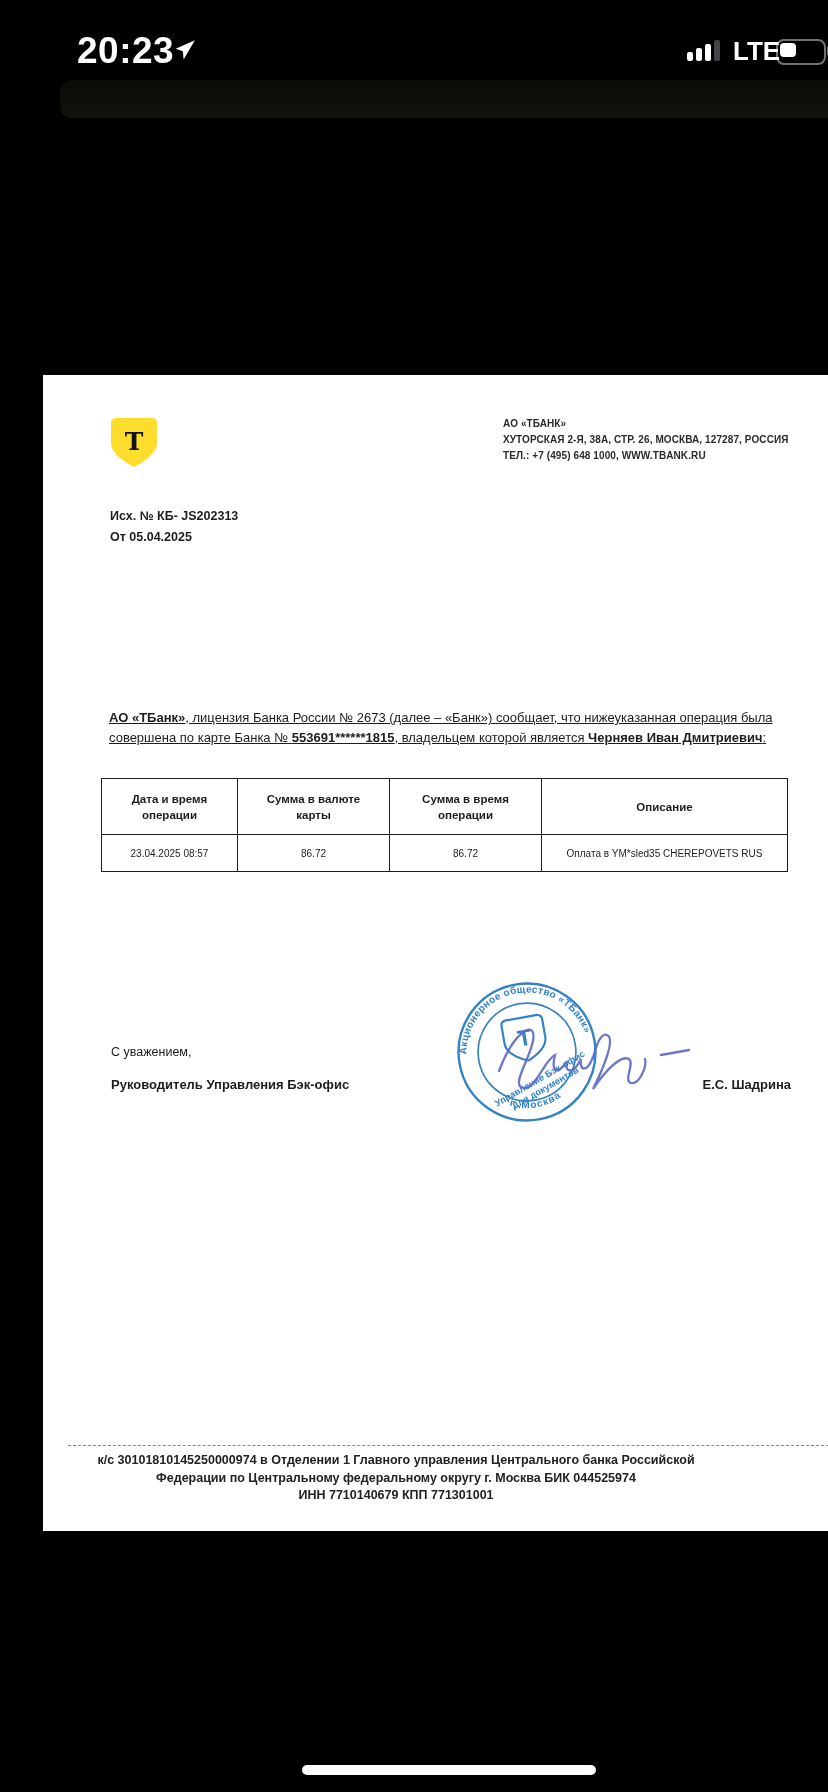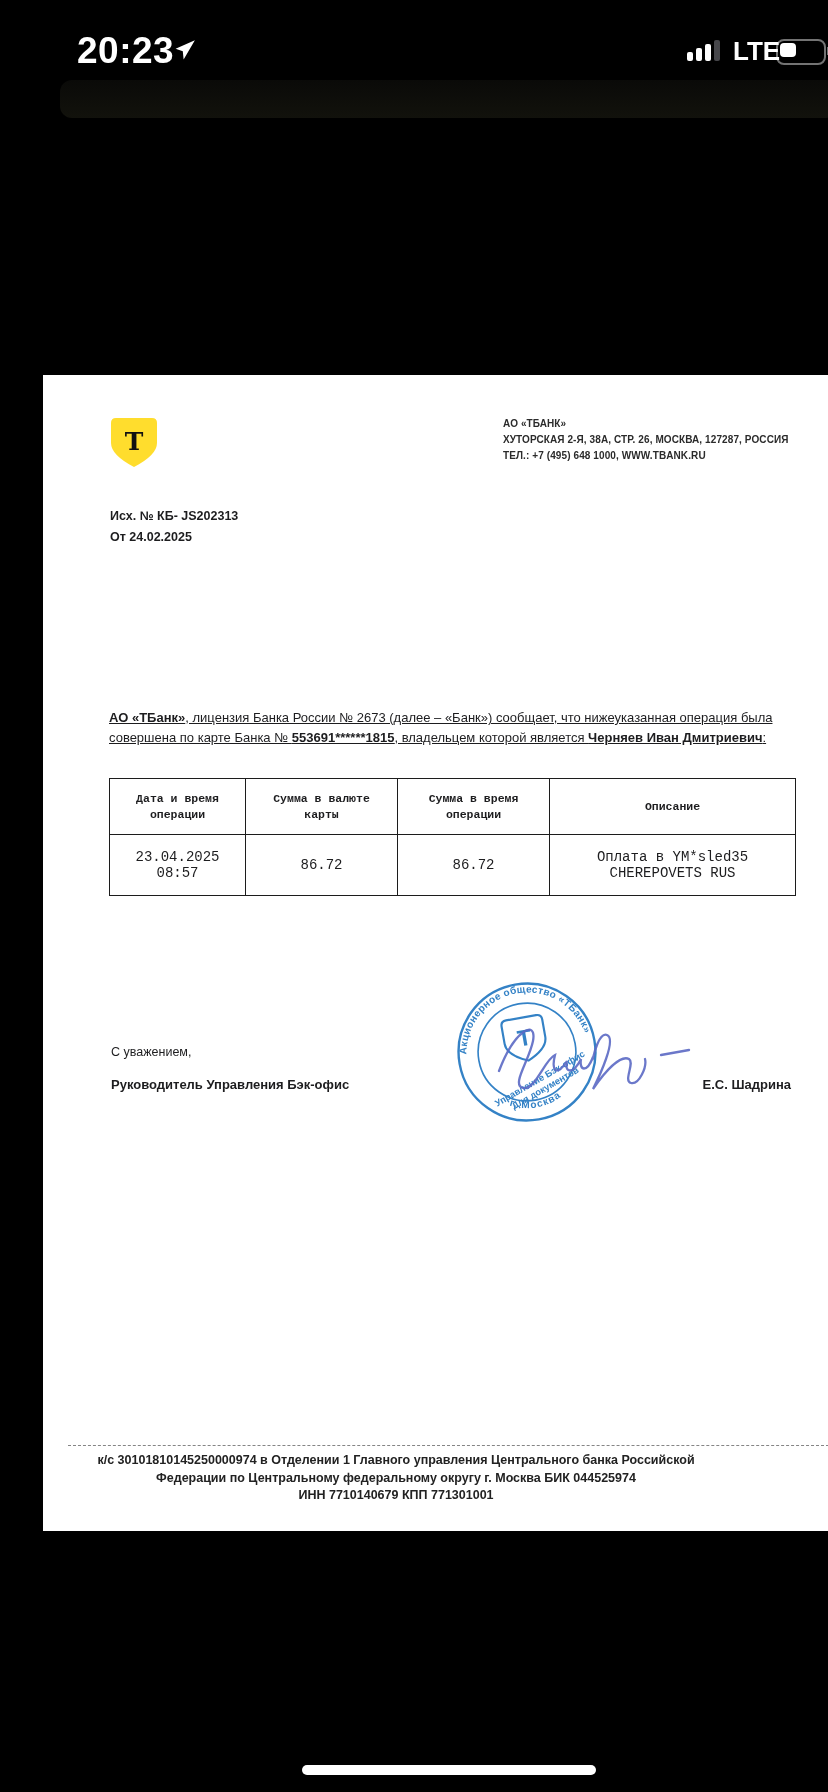--- a/index.html
+++ b/index.html
@@ -23,24 +23,24 @@
   .prev-page{position:absolute;left:25px;top:80px;width:778px;height:38px;border-radius:12px;
              background:linear-gradient(#0a0a08,#12120c);}
   
   .page{position:absolute;left:8px;top:375px;width:811px;height:1156px;background:#fff;color:#1d1d1f;}
   .logo{position:absolute;left:67px;top:42px;width:48px;height:51px;}
   .addr{position:absolute;left:460px;top:41px;font-size:10px;line-height:16px;font-weight:600;
         color:#2b2b2b;letter-spacing:.1px;}
   .ref{position:absolute;left:67px;top:131px;font-size:12.5px;line-height:21px;font-weight:600;}
   .para{position:absolute;left:66px;top:333px;width:692px;font-size:13px;line-height:19.5px;margin:0;text-decoration:underline;}
   .para b{font-weight:700;}
-  table.optable{position:absolute;left:66px;top:403px;width:686px;border-collapse:collapse;table-layout:fixed;font-family:Liberation Mono, monospace;}
+  table.optable{position:absolute;left:58px;top:403px;width:686px;border-collapse:collapse;table-layout:fixed;}
   table.optable th,table.optable td{border:1.5px solid #1c1c1c;text-align:center;vertical-align:middle;}
   table.optable th{height:55px;font-size:11.5px;line-height:16px;font-weight:700;padding:0 12px;}
-  table.optable td{height:36px;font-size:14px;font-weight:400;padding:12px 6px;}
+  table.optable td{height:36px;font-size:10px;font-weight:400;padding:0 6px;}
   .greet{position:absolute;left:68px;top:670px;font-size:12.5px;}
   .position{position:absolute;left:68px;top:702px;font-size:13px;font-weight:700;}
   .signer{position:absolute;right:63px;top:702px;font-size:13px;font-weight:700;}
   .stamp{position:absolute;left:408px;top:601px;width:152px;height:152px;opacity:.93;}
   .signature{position:absolute;left:450px;top:636px;width:210px;height:88px;}
   .foot-line{position:absolute;left:25px;top:1070px;width:761px;border-top:1px dashed #858585;}
   .footer{position:absolute;left:0;top:1077px;width:706px;text-align:center;font-size:12.5px;
           line-height:17.5px;font-weight:600;color:#222;}
   
   .home{position:absolute;left:267px;top:1765px;width:294px;height:10px;border-radius:5px;background:#fff;}
@@ -78,21 +78,21 @@
     </svg>
 
     <div class="addr">
       <div>АО «ТБАНК»</div>
       <div>ХУТОРСКАЯ 2-Я, 38А, СТР. 26, МОСКВА, 127287, РОССИЯ</div>
       <div>ТЕЛ.: +7 (495) 648 1000, WWW.TBANK.RU</div>
     </div>
 
     <div class="ref">
       <div>Исх. № КБ- JS202313</div>
-      <div>От 24.02.2025</div>
+      <div>От 05.04.2025</div>
     </div>
 
     <p class="para"><b>АО «ТБанк»</b><span>, лицензия Банка России № 2673 (далее – «Банк») сообщает, что нижеуказанная операция была совершена по карте Банка № </span><b>553691******1815</b><span>, владельцем которой является </span><b>Черняев Иван Дмитриевич</b><span>:</span></p>
 
     <table class="optable">
       <colgroup>
           <col style="width:136px">
           <col style="width:152px">
           <col style="width:152px">
           <col style="width:246px">

